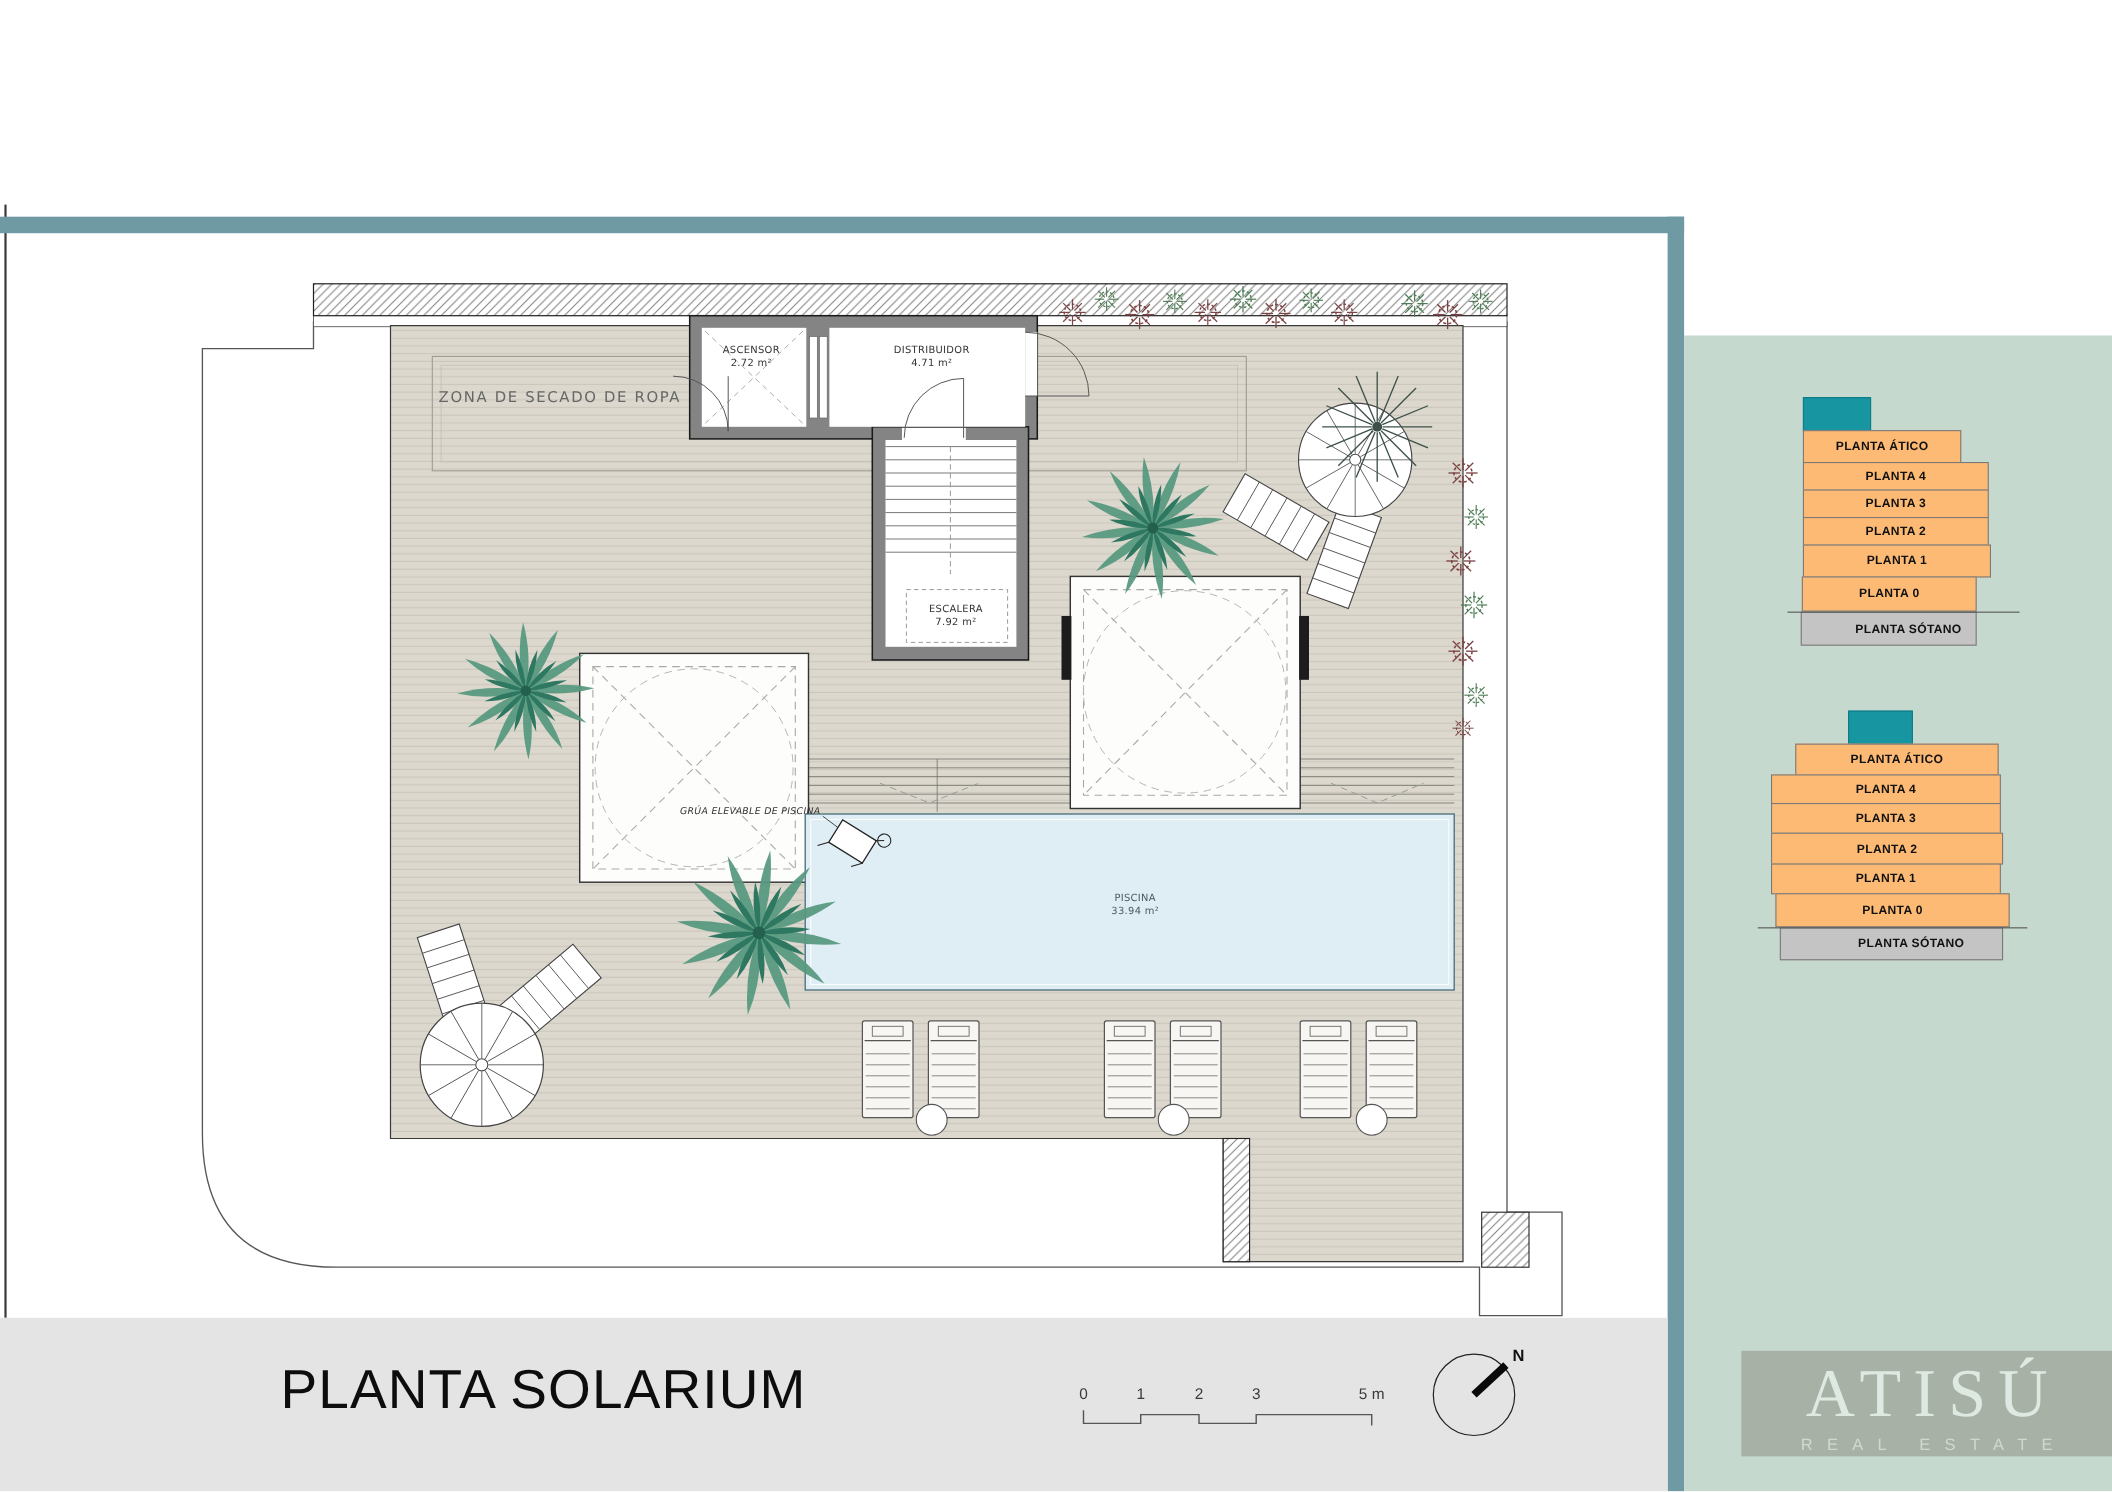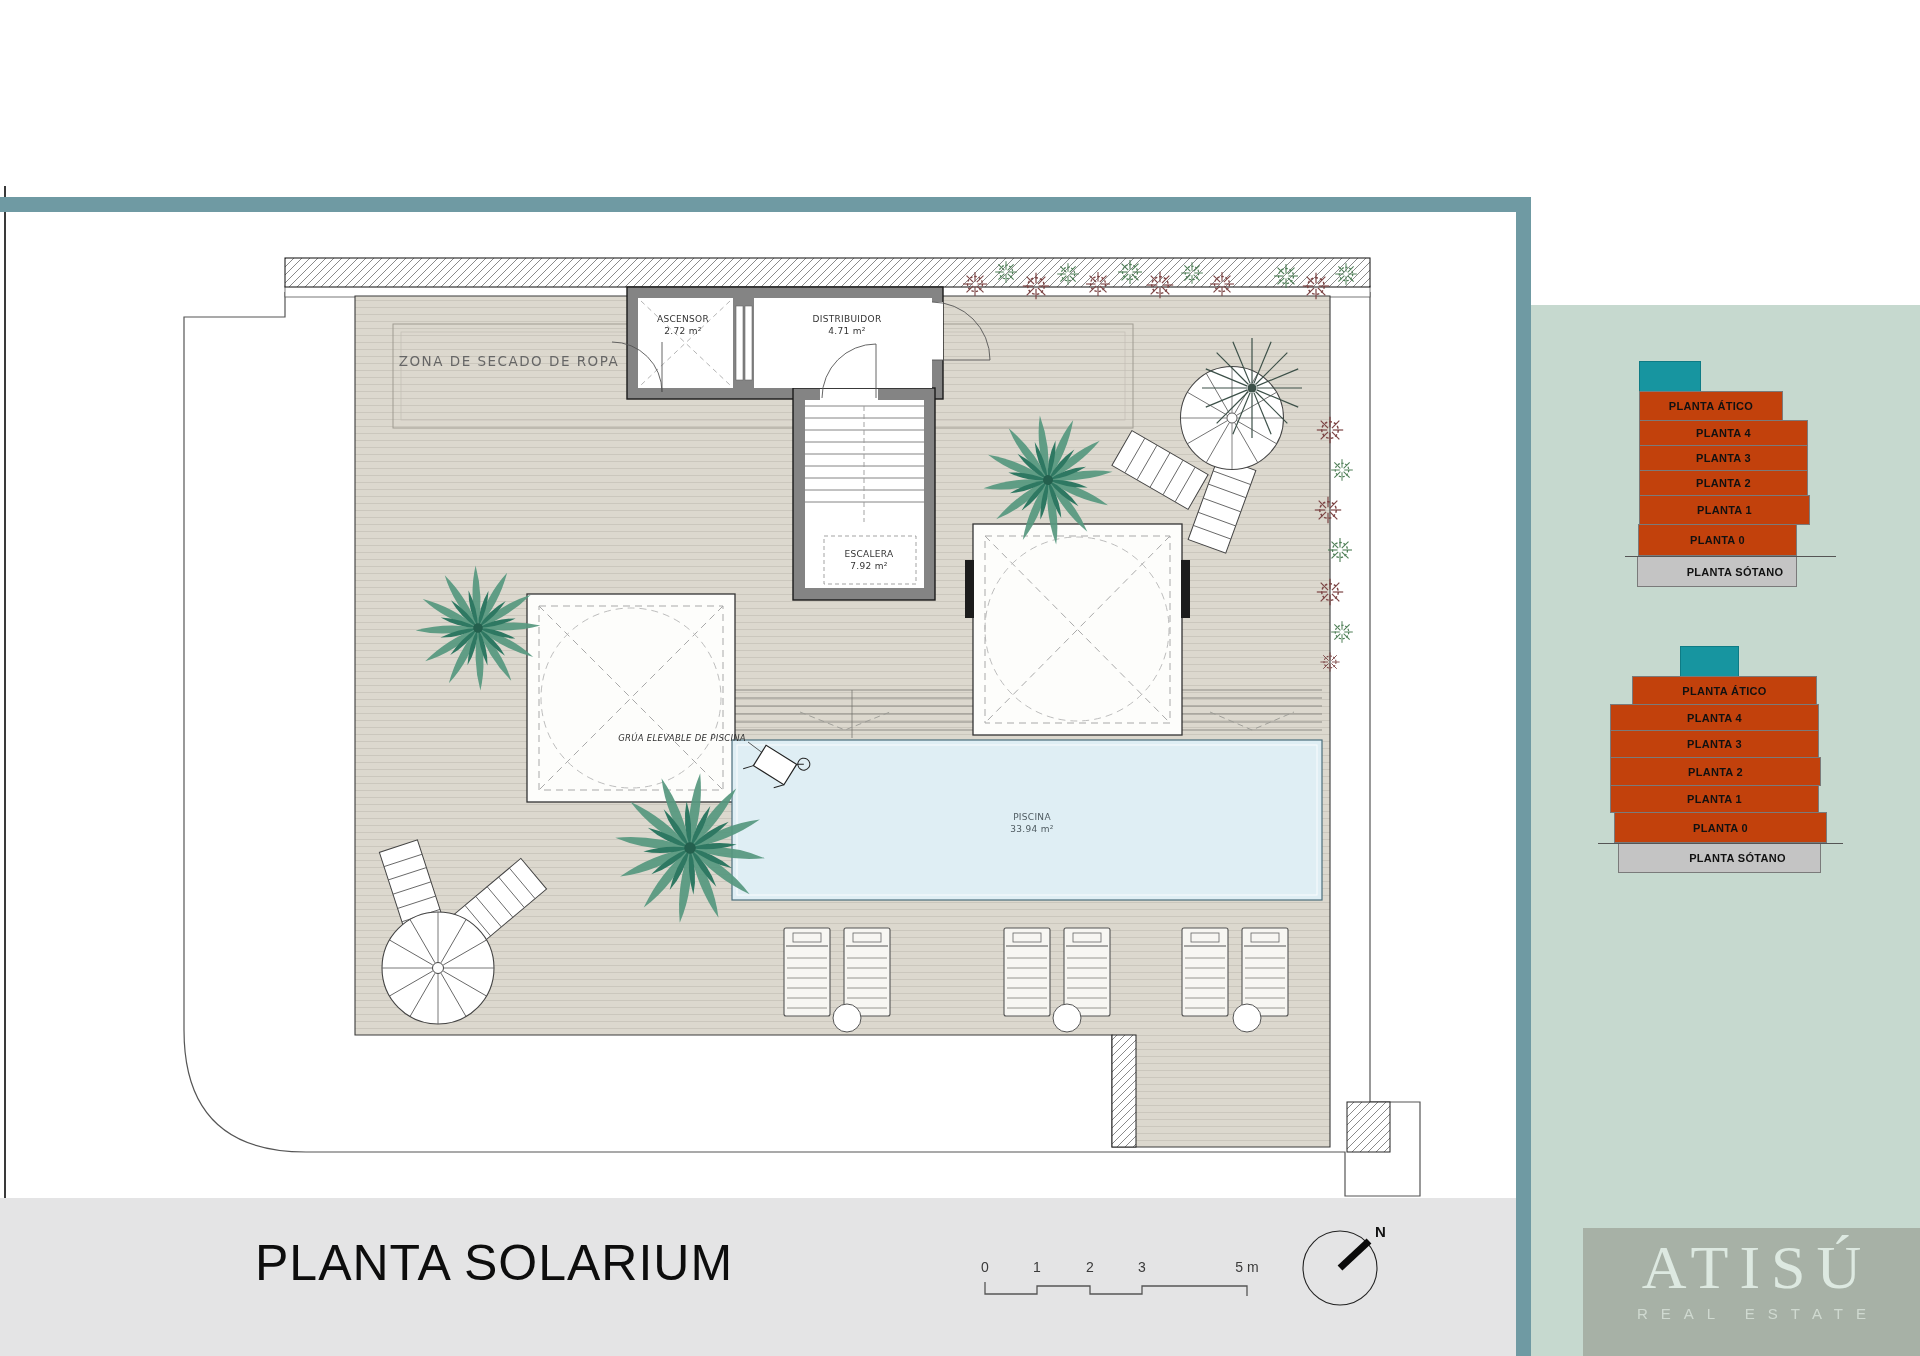--- a/index.html
+++ b/index.html
@@ -26,30 +26,30 @@
   .lbl-piscina{left:972px;top:812px;width:120px;color:#4e5a60;}
   .lbl-grua{left:596px;top:733px;width:150px;font-size:8.5px;text-align:right;font-style:italic;}
 
   
   .title{position:absolute;left:255px;top:1234px;font-weight:normal;font-size:50px;
          letter-spacing:1px;color:#0d0d0d;font-family:"Liberation Sans",sans-serif;}
   .scale-svg{position:absolute;left:975px;top:1256px;width:300px;height:46px;}
   .compass-svg{position:absolute;left:1294px;top:1216px;width:104px;height:104px;}
 
   
-  .logo{position:absolute;left:1583px;top:1228px;width:337px;height:128px;background:#a7b1a6;
+  .logo{position:absolute;left:1583px;top:1228px;width:337px;height:96px;background:#a7b1a6;
         text-align:center;overflow:hidden;}
   .logo-name{margin-top:4px;font-family:"Liberation Serif",serif;font-weight:400;font-size:62px;
         letter-spacing:11px;color:#dde9e1;text-indent:11px;}
   .logo-tag{margin-top:2px;font-size:15px;letter-spacing:13px;color:rgba(223,233,225,.72);
         text-indent:13px;}
 
   
   .stack{position:absolute;}
-  .frow{position:relative;box-sizing:border-box;background:#c2410c;border:1px solid #7a7a7a;
+  .frow{position:relative;box-sizing:border-box;background:#fdba74;border:1px solid #7a7a7a;
         margin-top:-1px;display:flex;align-items:center;justify-content:center;
         font-weight:bold;font-size:11px;color:#111;letter-spacing:.3px;}
   .cap{position:relative;box-sizing:border-box;background:#1795a0;border:1px solid #0e7b85;}
   .sotano{background:#c4c4c4;padding-left:36px;}
   .gline{position:relative;height:0;border-top:1px solid #555;z-index:3;}
   .s1{left:1625px;top:361px;width:212px;}
   .s1 .cap{margin-left:14px;width:62px;height:31px;}
   .s1 .r0{margin-left:14px;width:144px;height:30px;}
   .s1 .r1,.s1 .r2,.s1 .r3{margin-left:14px;width:169px;height:26px;}
   .s1 .r4{margin-left:14px;width:171px;height:30px;}

